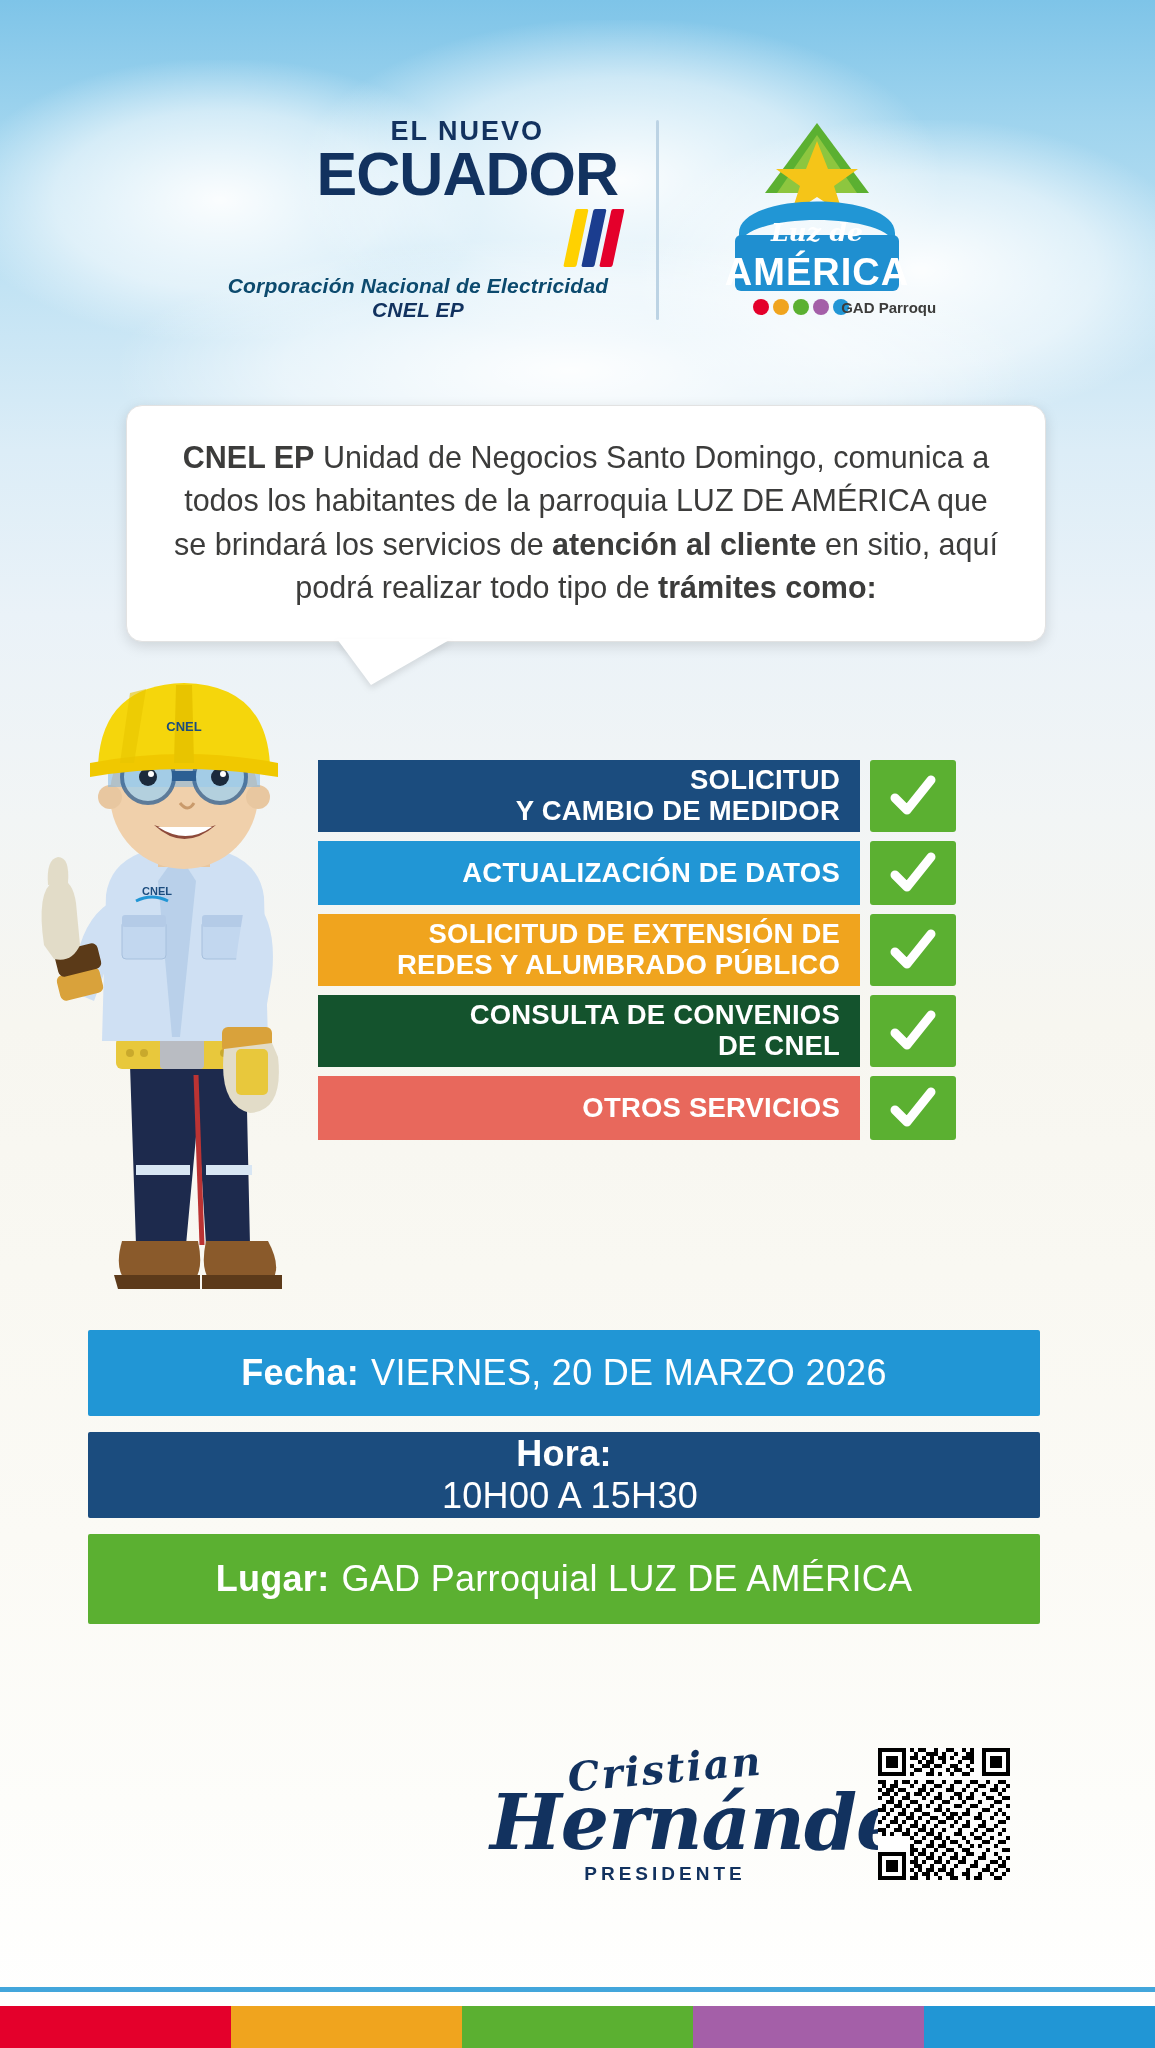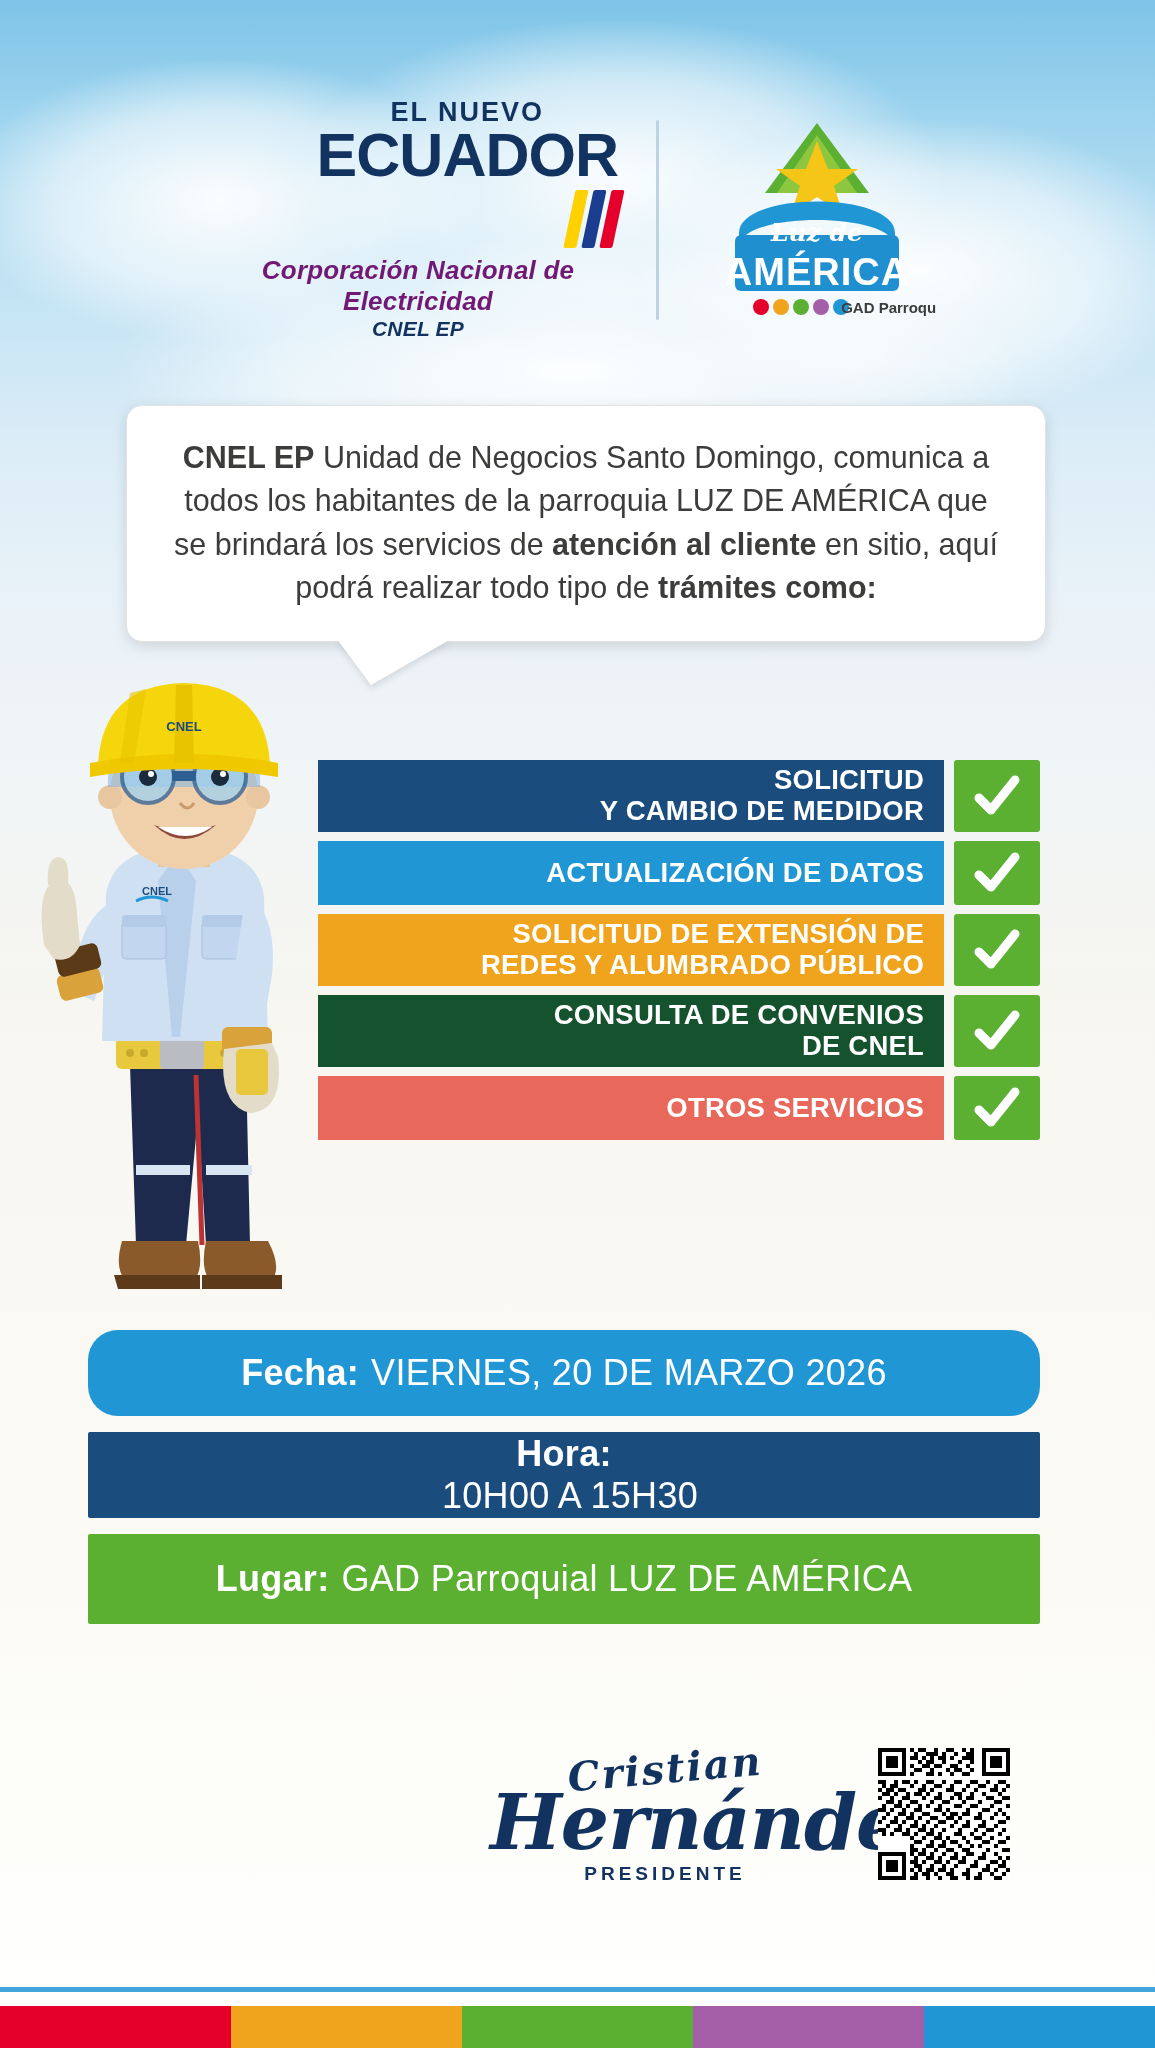--- a/index.html
+++ b/index.html
@@ -57,21 +57,21 @@
   .cnel-word {
     font-size: 61px; font-weight: 800; color: #12325f;
     letter-spacing: -1px; line-height: 0.9;
   }
   .flag { display: flex; gap: 5px; align-items: flex-end; padding-bottom: 4px; transform: skewX(-12deg); }
   .flag span { display: block; width: 13px; height: 58px; border-radius: 2px;}
   .flag .y { background: #ffd100; }
   .flag .b { background: #1b3d8f; }
   .flag .r { background: #e4002b; }
   .cnel-sub1 {
-    font-size: 26px; font-weight: 700; font-style: italic; color: #701a75;
+    font-size: 21px; font-weight: 700; font-style: italic; color: #0c4a6e;
     margin-top: 3px; letter-spacing: 0.2px;
   }
   .cnel-sub2 {
     font-size: 21px; font-weight: 700; font-style: italic; color: #12325f;
     letter-spacing: 0.2px;
   }
   .divider {
     width: 3px; height: 200px; background: #bcd3e4; margin: 0 38px;
     border-radius: 2px;
   }
@@ -107,21 +107,21 @@
     filter: drop-shadow(0 4px 3px rgba(0,0,0,0.10));
   }
 
   
   .worker { position: absolute; left: 10px; top: 645px; width: 350px; height: 690px; }
 
   
   .services {
     position: absolute;
     left: 318px; top: 760px;
-    width: 722px;
+    width: 638px;
   }
   .srow { display: flex; align-items: stretch; margin-bottom: 9px; height: 64px; }
   .srow.tall { height: 72px; }
   .slabel {
     flex: 1;
     display: flex; flex-direction: column; align-items: flex-end; justify-content: center;
     padding: 0 20px 0 18px;
     color: #ffffff;
     font-size: 27.5px;
     font-weight: 700;
@@ -141,21 +141,21 @@
   .infobars { position: absolute; left: 88px; top: 1330px; width: 952px; }
   .ibar {
     height: 86px;
     display: flex; align-items: center; justify-content: center;
     color: #fff;
     margin-bottom: 16px;
     border-radius: 2px;
   }
   .ibar span.k { font-weight: 800; font-size: 36px; letter-spacing: 0.3px; }
   .ibar span.v { font-weight: 400; font-size: 36px; letter-spacing: 0.3px; }
-  .ibar.b1 { background: #2196d5; border-radius: 30px; }
+  .ibar.b1 { background: #2196d5; }
   .ibar.b2 { background: #1b4c7e; flex-direction: column; }
   .ibar.b3 { background: #5bb031; height: 90px; }
 
   
   .sigblock { position: absolute; left: 490px; top: 1745px; width: 290px; text-align: center; }
   .sig-cristian {
     font-family: "DejaVu Serif", serif;
     font-style: italic; font-weight: 700;
     font-size: 40px; color: #12325f;
     letter-spacing: 2px;

